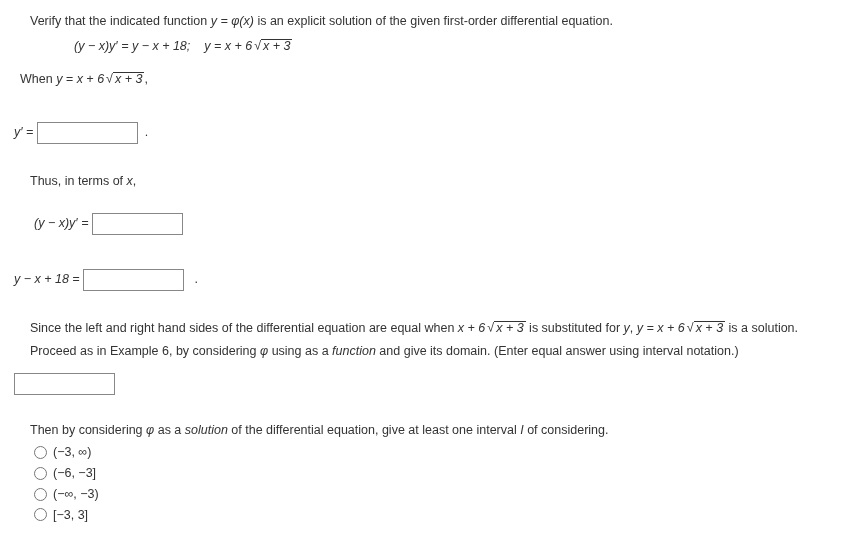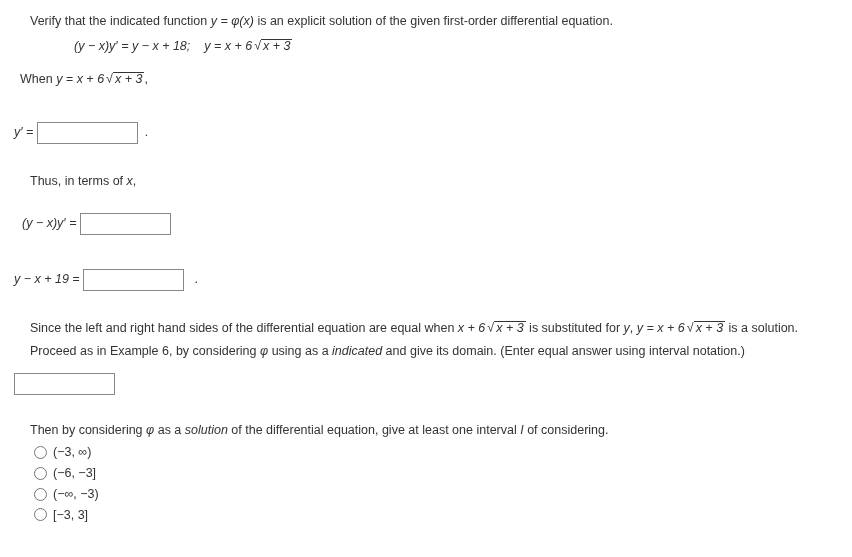--- a/index.html
+++ b/index.html
@@ -87,41 +87,41 @@
 </div>
 
 <div class="gap"></div>
 
 <div class="prompt-text">
   <span>Thus, in terms of </span><span class="label-italic">x</span><span>,</span>
 </div>
 
 <div class="gap-sm"></div>
 
-<div class="sub-line" style="margin-left:8px;">
+<div class="sub-line" style="margin-left:20px;">
   <span>(y − x)y′  =</span>
   <input type="text" class="answer w-med" style="">
 </div>
 
 <div class="gap"></div>
 
 <div class="sub-line">
-  <span>y − x + 19  =</span>
+  <span>y − x + 18  =</span>
   <input type="text" class="answer w-large" style="">
   <span style="font-style:normal;">&nbsp;&nbsp;.</span>
 </div>
 
 <div class="gap"></div>
 
 <div class="prompt-text">
   <span>Since the left and right hand sides of the differential equation are equal when </span><span class="label-italic">x + 6</span><span class="sqrt label-italic"><span class="sqrt-sym"></span><span class="sqrt-bar">x + 3</span></span><span> is substituted for </span><span class="label-italic">y</span><span>, </span><span class="label-italic">y = x + 6</span><span class="sqrt label-italic"><span class="sqrt-sym"></span><span class="sqrt-bar">x + 3</span></span><span> is a solution.</span>
 </div>
 
 <div class="prompt-text">
-  <span>Proceed as in Example 6, by considering </span><span class="label-italic">φ</span><span> using as a </span><span class="label-italic">indicated</span><span> and give its domain. (Enter equal answer using interval notation.)</span>
+  <span>Proceed as in Example 6, by considering </span><span class="label-italic">φ</span><span> using as a </span><span class="label-italic">function</span><span> and give its domain. (Enter equal answer using interval notation.)</span>
 </div>
 
 <div class="gap-sm"></div>
 
 <div>
   <input type="text" class="answer w-small" style="">
 </div>
 
 <div class="gap"></div>
 <div class="gap-sm"></div>

